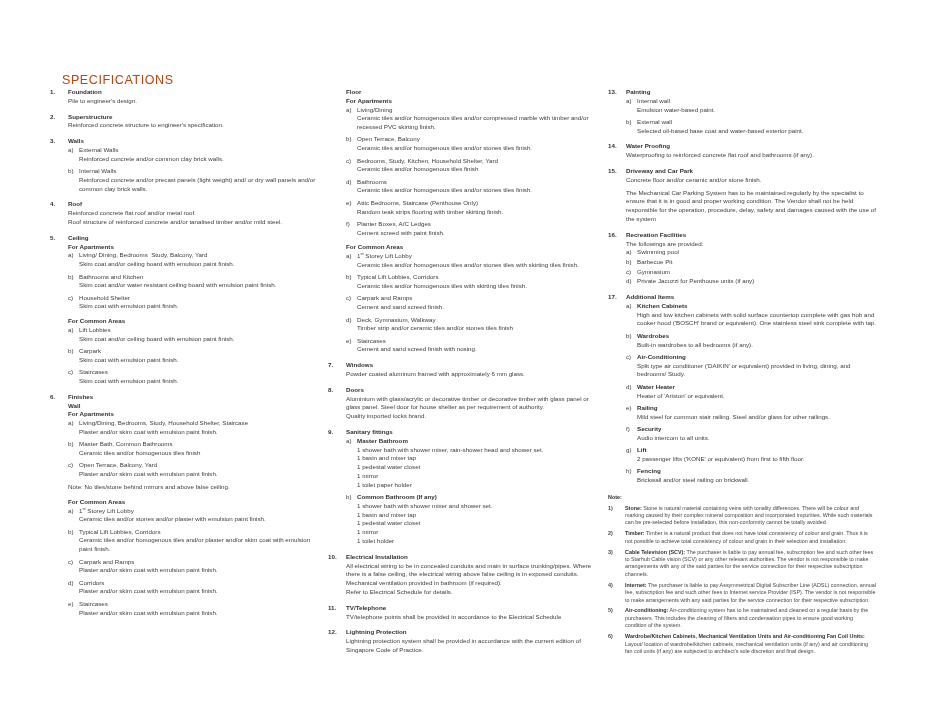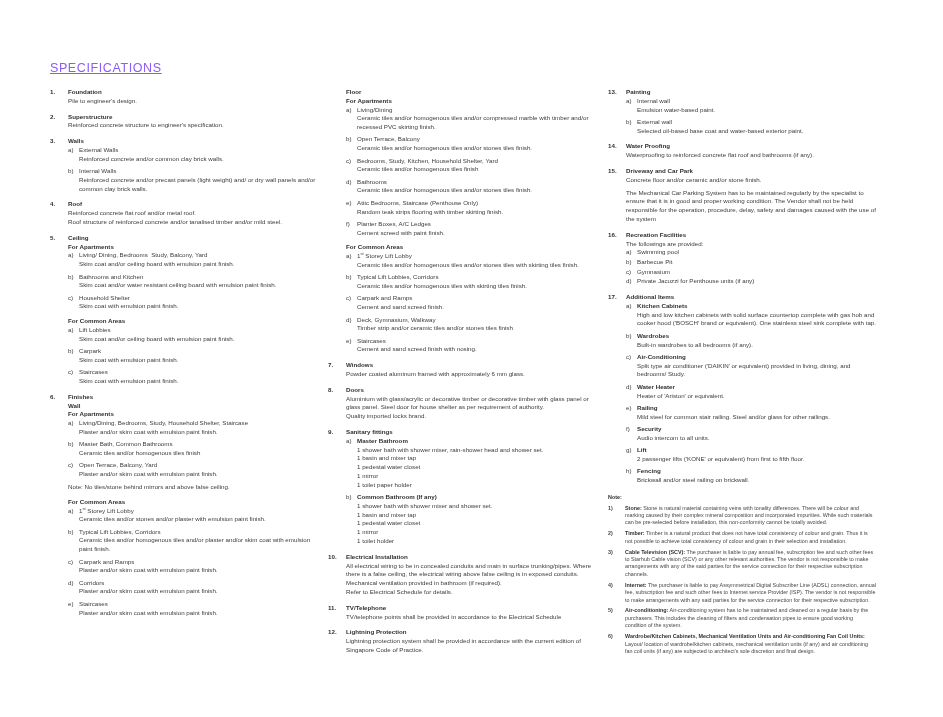--- a/index.html
+++ b/index.html
@@ -1,19 +1,19 @@
 <!DOCTYPE html>
 <html><head>
 <meta charset="utf-8">
 <style>
   html,body{margin:0;padding:0;background:#ffffff;}
   .page{position:relative;width:943px;height:717px;background:#ffffff;overflow:hidden;
         font-family:"Liberation Sans",sans-serif;font-size:6.2px;line-height:8.8px;color:#3c3c3c;}
-  .title{position:absolute;left:50px;top:61px;margin:0;font-size:12.5px;line-height:14px;
-         font-weight:400;letter-spacing:0.6px;color:#8b5cf6;text-decoration:underline;}
+  .title{position:absolute;left:50px;top:61px;margin:12px;font-size:12.5px;line-height:14px;
+         font-weight:400;letter-spacing:0.6px;color:#c2410c;}
   .col{position:absolute;top:88px;width:268px;}
   .col1{left:50px}.col2{left:328px}.col3{left:608px}
   .section{position:relative;padding-left:18px;margin-bottom:7px;}
   .sec-num{position:absolute;left:0;font-weight:700;color:#303030;}
   .sec-title{font-weight:700;color:#303030;}
   .subhead{font-weight:700;color:#303030;}
   .item{position:relative;padding-left:11px;margin-bottom:3.5px;}
   .item.no-desc{margin-bottom:0.8px;}
   .item-letter{position:absolute;left:0;}
   .item-title{white-space:pre-wrap;}

